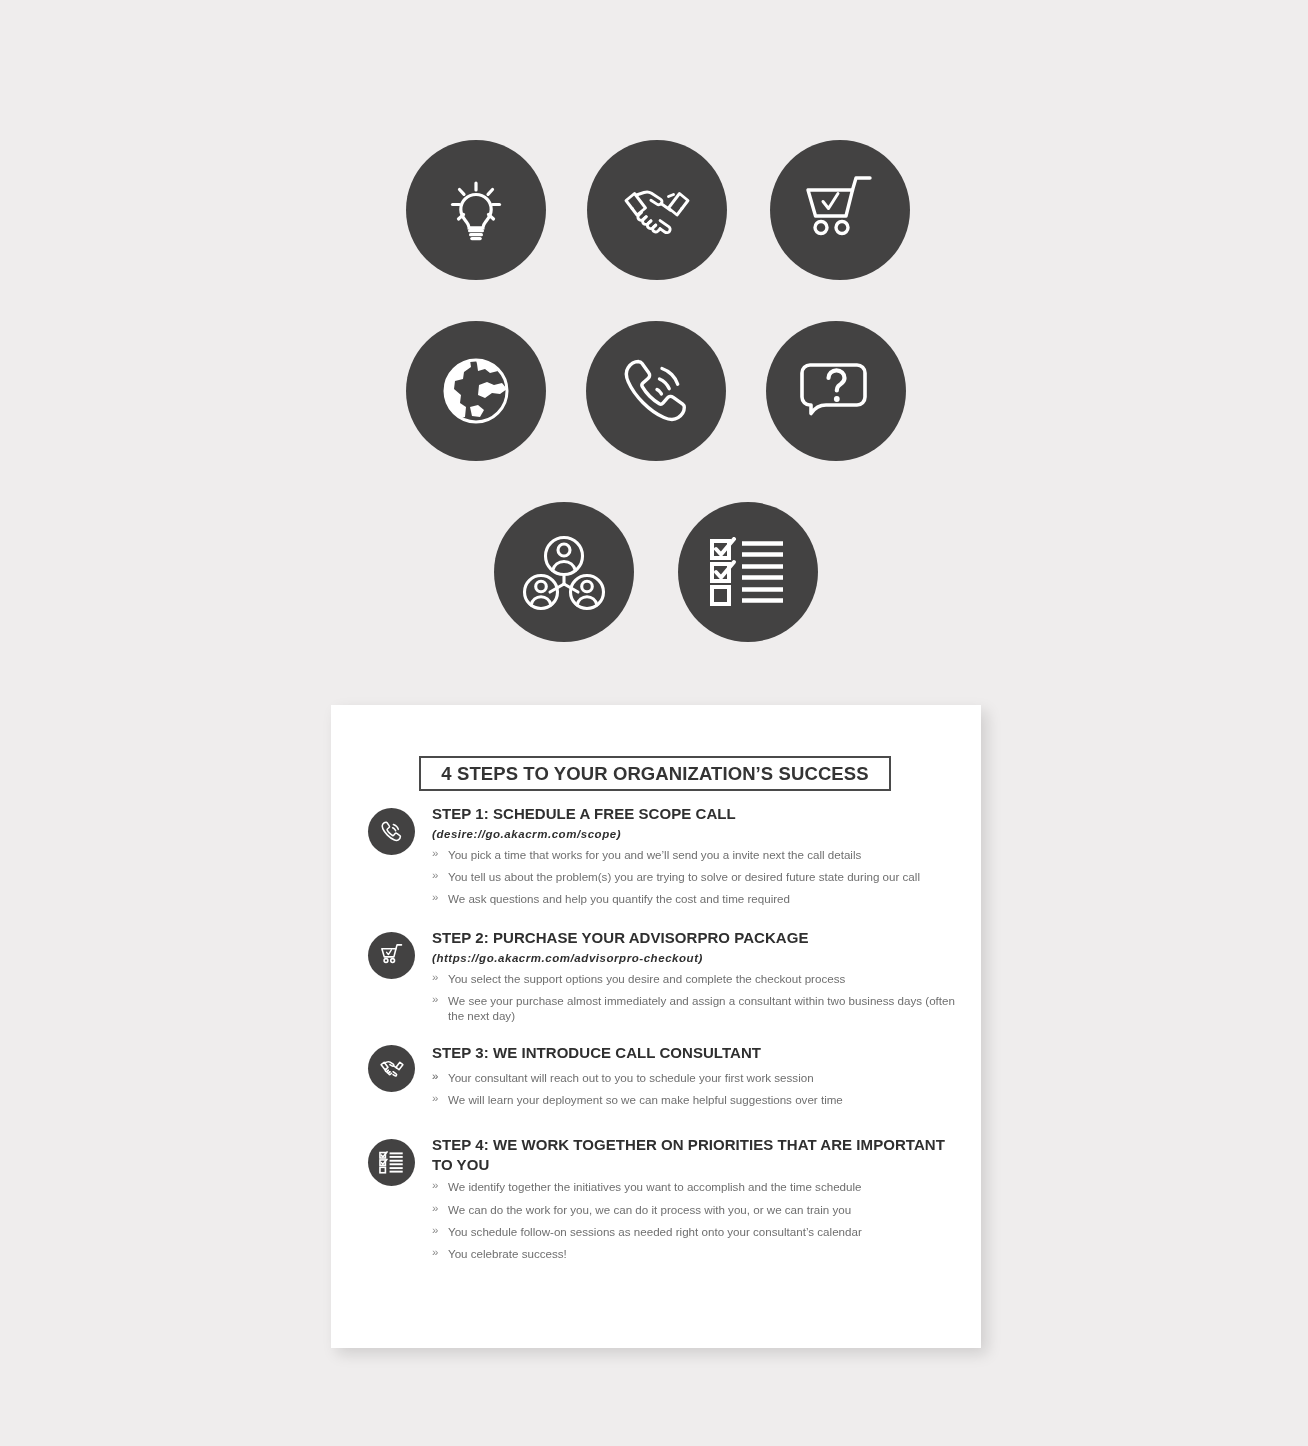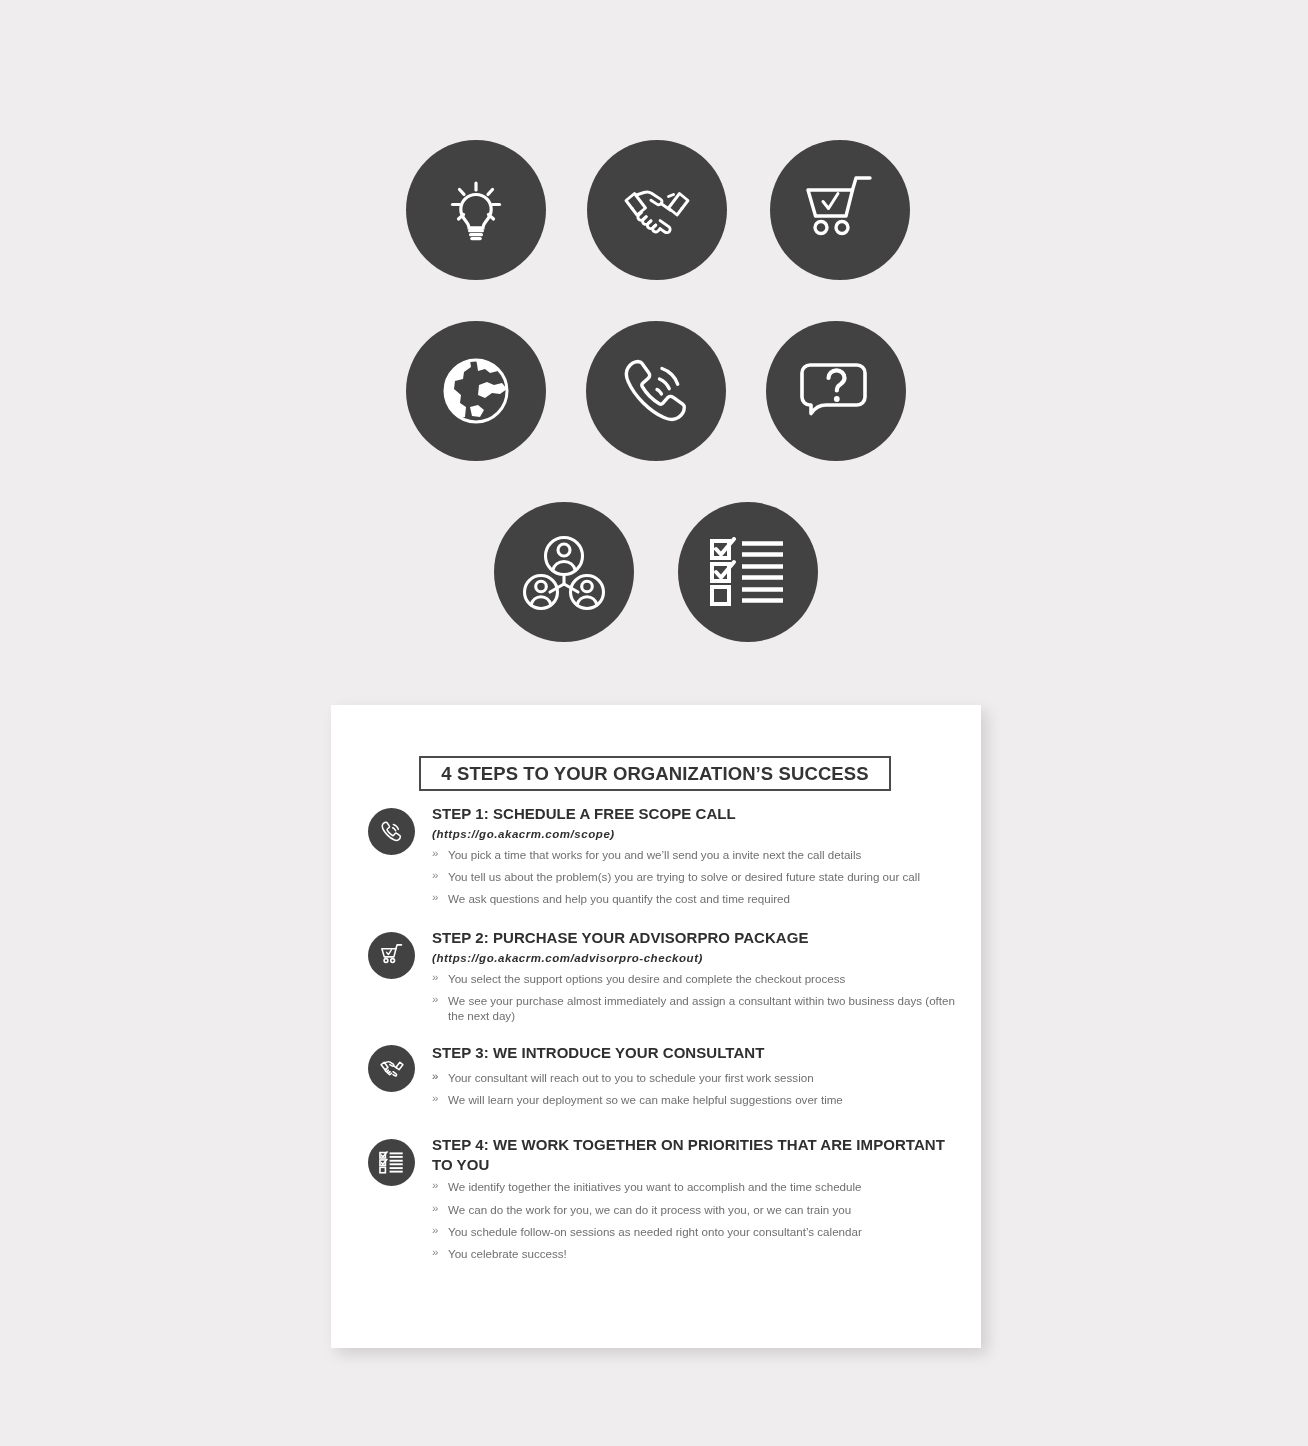--- a/index.html
+++ b/index.html
@@ -267,21 +267,21 @@
           <svg width="27" height="27" viewBox="0 0 86 86">
             <g fill="none" stroke="#ffffff" stroke-width="5" stroke-linecap="round" stroke-linejoin="round">
               <path d="M25.5 13.5 c-4.0 0 -8.0 2.6 -10.4 6.2 -2.6 3.9 -2.3 8.6 0.2 14.2 3.0 6.8 8.2 14.2 14.8 20.8 6.6 6.6 14.0 11.8 20.8 14.8 5.6 2.5 10.3 2.8 14.2 0.2 3.6 -2.4 6.2 -6.4 6.2 -10.4 0 -1.3 -0.6 -2.4 -1.6 -3.2 l-9.8 -7.0 c-1.6 -1.2 -3.9 -0.9 -5.2 0.6 l-4.8 5.4 c-0.9 1.0 -2.4 1.3 -3.6 0.6 -3.2 -1.8 -6.6 -4.4 -9.6 -7.4 -3.0 -3.0 -5.6 -6.4 -7.4 -9.6 -0.7 -1.2 -0.4 -2.7 0.6 -3.6 l5.4 -4.8 c1.5 -1.3 1.8 -3.6 0.6 -5.2 l-7.0 -9.8 c-0.8 -1.0 -1.9 -1.6 -3.2 -1.6 z"></path>
               <path d="M49 20.5 c3.5 1.2 6.9 3.2 9.7 6.0 2.8 2.8 4.8 6.2 6.0 9.7"></path>
               <path d="M46.5 31 c2.1 0.9 4.1 2.2 5.8 3.9 1.7 1.7 3.0 3.7 3.9 5.8"></path>
             </g>
           </svg>
         </div>
         <div class="step-body">
           <div class="step-heading">STEP 1: SCHEDULE A FREE SCOPE CALL</div>
-          <div class="step-url">(https://go.akacrm.com/scope)</div>
+          <div class="step-url">(desire://go.akacrm.com/scope)</div>
           <ul class="bullets">
             <li><span class="bchev">»</span><span>You pick a time that works for you and we’ll send you a invite next the call details</span></li>
             <li><span class="bchev">»</span><span>You tell us about the problem(s) you are trying to solve or desired future state during our call</span></li>
             <li><span class="bchev">»</span><span>We ask questions and help you quantify the cost and time required</span></li>
           </ul>
         </div>
       </div>
 
       <div class="step s2">
         <div class="step-icon" style="top:4px;">
@@ -314,21 +314,21 @@
               <path d="M19.5 25 L27 22.5 c3 -1 5.5 -0.5 7.5 0.8 l9 5.8 c1.6 1.0 1.9 2.9 0.9 4.3 -1.0 1.4 -3.0 1.7 -4.5 0.7 l-6.0 -3.8"></path>
               <path d="M44 33.5 L53.5 40.2"></path>
               <path d="M24.5 42.5 l-2.6 2.4 c-1.3 1.2 -1.3 3.1 -0.2 4.3 1.2 1.3 3.2 1.3 4.5 0.2 l3.0 -2.7"></path>
               <path d="M29.2 46.7 l-2.6 2.4 c-1.3 1.2 -1.3 3.1 -0.2 4.3 1.2 1.3 3.2 1.3 4.5 0.2 l3.0 -2.7"></path>
               <path d="M34 50.9 l-2.6 2.4 c-1.3 1.2 -1.3 3.1 -0.2 4.3 1.2 1.3 3.2 1.3 4.5 0.2 l3.0 -2.7"></path>
               <path d="M43 58.6 l4.8 3.4 c1.5 1.1 3.6 0.8 4.7 -0.7 1.1 -1.5 0.7 -3.5 -0.8 -4.6 l-8.6 -6.1"></path>
             </g>
           </svg>
         </div>
         <div class="step-body">
-          <div class="step-heading">STEP 3: WE INTRODUCE YOUR CONSULTANT</div>
+          <div class="step-heading">STEP 3: WE INTRODUCE CALL CONSULTANT</div>
           <ul class="bullets" style="margin-top:5px;">
             <li><span class="bchev">»</span></li>
             <li><span class="bchev">»</span><span>Your consultant will reach out to you to schedule your first work session</span></li>
             <li><span class="bchev">»</span><span>We will learn your deployment so we can make helpful suggestions over time</span></li>
           </ul>
         </div>
       </div>
 
       <div class="step s4">
         <div class="step-icon" style="top:4px;">

